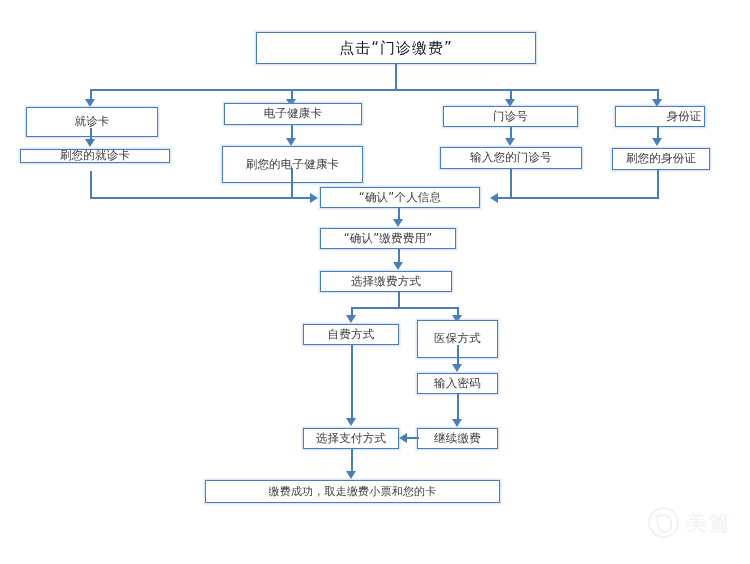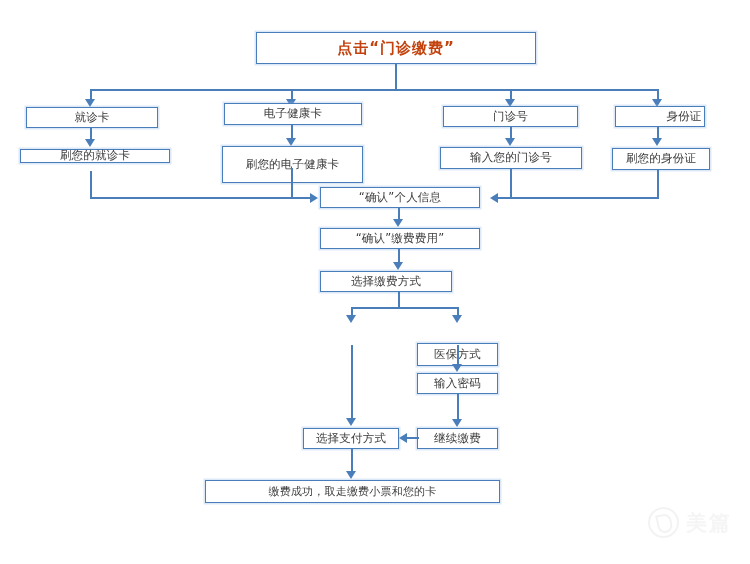--- a/index.html
+++ b/index.html
@@ -28,22 +28,22 @@
     display: flex;
     align-items: center;
     justify-content: center;
     text-align: center;
     letter-spacing: 0.2px;
     box-shadow: 0 0 0 1.5px rgba(141,179,226,0.30);
     white-space: nowrap;
   }
   .node.title-node {
     font-size: 15px;
-    font-weight: bold;
-    color: #c2410c;
+    font-weight: normal;
+    color: #0f172a;
     letter-spacing: 1px;
     border-width: 1.8px;
   }
   .node.wide-text {
     font-size: 11px;
   }
   
   .ln {
     position: absolute;
     background: #4a7ebb;
@@ -122,21 +122,21 @@
 
   <div class="ln v" style="left:291px; top:89px; height:12px;"></div>
   <div class="arw down" style="left:286px; top:99px;"></div>
 
   <div class="ln v" style="left:510px; top:89px; height:12px;"></div>
   <div class="arw down" style="left:505px; top:99px;"></div>
 
   <div class="ln v" style="left:657px; top:89px; height:12px;"></div>
   <div class="arw down" style="left:652px; top:99px;"></div>
 
-  <div class="node" style="left:26px; top:107px; width:132px; height:21px;">就诊卡</div>
+  <div class="node" style="left:26px; top:107px; width:132px; height:30px;">就诊卡</div>
   <div class="node" style="left:224px; top:103px; width:138px; height:22px;">电子健康卡</div>
   <div class="node" style="left:443px; top:106px; width:135px; height:21px;">门诊号</div>
   <div class="node" style="left:615px; top:106px; width:90px; height:21px;padding-left:48px;">身份证</div>
 
   <div class="ln v" style="left:90px; top:128px; height:13px;"></div>
   <div class="arw down" style="left:85px; top:139px;"></div>
 
   <div class="ln v" style="left:291px; top:125px; height:15px;"></div>
   <div class="arw down" style="left:286px; top:138px;"></div>
 
@@ -163,37 +163,38 @@
 
   <div class="ln v" style="left:657px; top:170px; height:29px;"></div>
   <div class="ln h" style="left:498px; top:197px; width:161px;"></div>
   <div class="arw left" style="left:490px; top:193px;"></div>
 
   <div class="node" style="left:320px; top:187px; width:160px; height:21px;">“确认”个人信息</div>
 
   <div class="ln v" style="left:398px; top:208px; height:13px;"></div>
   <div class="arw down" style="left:393px; top:219px;"></div>
 
-  <div class="node" style="left:320px; top:228px; width:160px; height:21px;">“确认”缴费费用”</div>
+  <div class="node" style="left:320px; top:228px; width:136px; height:21px;">“确认”缴费费用”</div>
 
   <div class="ln v" style="left:398px; top:249px; height:15px;"></div>
   <div class="arw down" style="left:393px; top:262px;"></div>
 
   <div class="node" style="left:320px; top:271px; width:132px; height:21px;">选择缴费方式</div>
 
   <div class="ln v" style="left:398px; top:292px; height:16px;"></div>
   <div class="ln h" style="left:351px; top:307px; width:107px;"></div>
 
   <div class="ln v" style="left:351px; top:307px; height:10px;"></div>
   <div class="arw down" style="left:346px; top:315px;"></div>
 
   <div class="ln v" style="left:457px; top:307px; height:10px;"></div>
   <div class="arw down" style="left:452px; top:315px;"></div>
 
-  <div class="node" style="left:417px; top:343px; width:81px; height:23px;">医保方式</div>
+  <div class="node" style="left:303px; top:324px; width:96px; height:21px;">自费方式</div>
+  <div class="node" style="left:417px; top:320px; width:81px; height:38px;">医保方式</div>
 
   <div class="ln v" style="left:457px; top:345px; height:21px;"></div>
   <div class="arw down" style="left:452px; top:364px;"></div>
 
   <div class="node" style="left:417px; top:373px; width:81px; height:21px;">输入密码</div>
 
   <div class="ln v" style="left:457px; top:394px; height:27px;"></div>
   <div class="arw down" style="left:452px; top:419px;"></div>
 
   <div class="node" style="left:417px; top:428px; width:81px; height:21px;">继续缴费</div>

